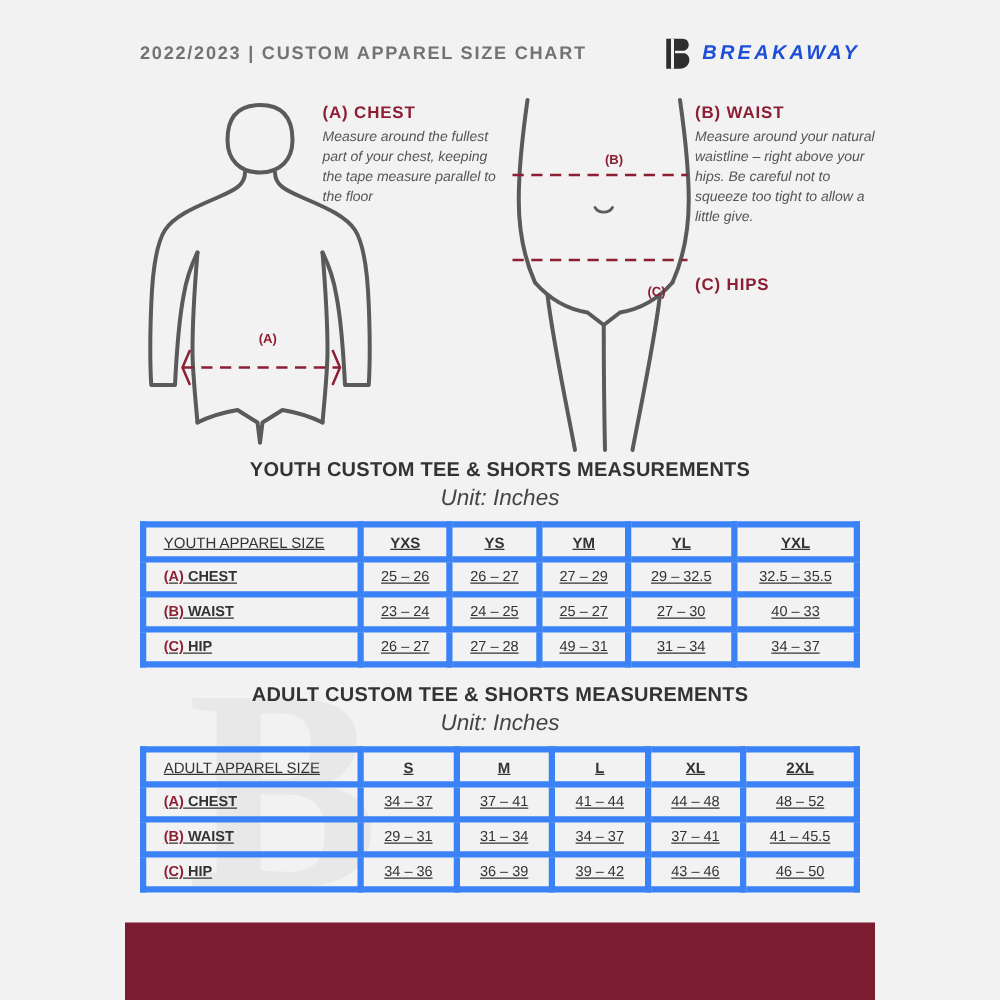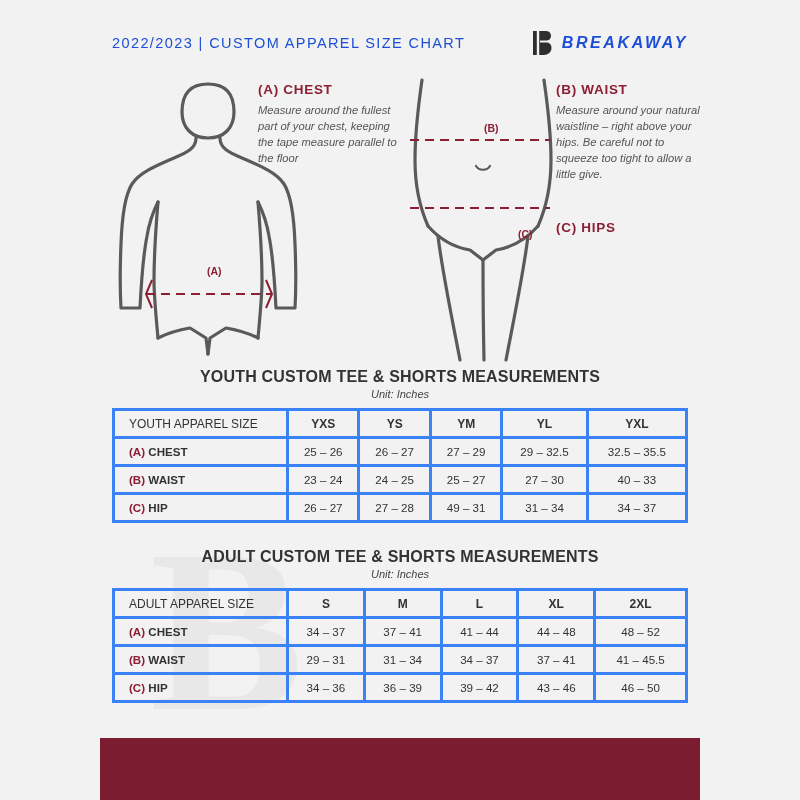--- a/index.html
+++ b/index.html
@@ -30,23 +30,23 @@
     position: absolute;
     left: 0; top: 22px;
     width: 800px; height: 42px;
     display: flex;
     align-items: center;
     justify-content: space-between;
     padding: 0 112px 0 112px;
   }
   #header-title {
     font-size: 14.5px;
-    font-weight: normal;
+    font-weight: bold;
     letter-spacing: 1.4px;
-    color: #1d4ed8;
+    color: #737373;
     white-space: nowrap;
   }
   #brand {
     display: flex;
     align-items: center;
     gap: 10px;
   }
   .brand-mark {
     width: 22px; height: 26px;
     position: relative;
@@ -90,38 +90,39 @@
   .table-block { position: absolute; left: 112px; width: 576px; }
   .table-title {
     text-align: center;
     font-size: 16px;
     font-weight: bold;
     color: #333;
     letter-spacing: 0.2px;
   }
   .table-unit {
     text-align: center;
-    font-size: 11px;
+    font-size: 18px;
     font-style: italic;
     color: #444;
     margin-top: 2px;
     margin-bottom: 8px;
   }
   table {
     width: 100%;
     border-collapse: collapse;
     background: transparent;
   }
   table th, table td {
-    border: 3px solid #3b82f6;
+    border: 5px solid #3b82f6;
     height: 28px;
     font-size: 11.6px;
     color: #333;
     text-align: center;
     padding: 4px 4px;
+    text-decoration: underline;
   }
   table th.rowhead, table td.rowhead {
     text-align: left;
     padding-left: 14px;
     font-weight: bold;
     width: 174px;
   }
   table th {
     font-weight: bold;
     font-size: 12px;

